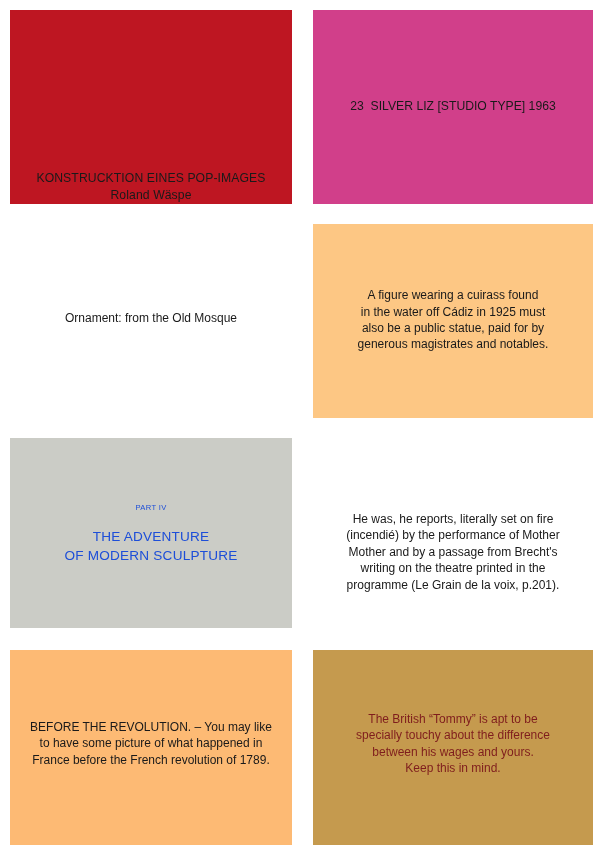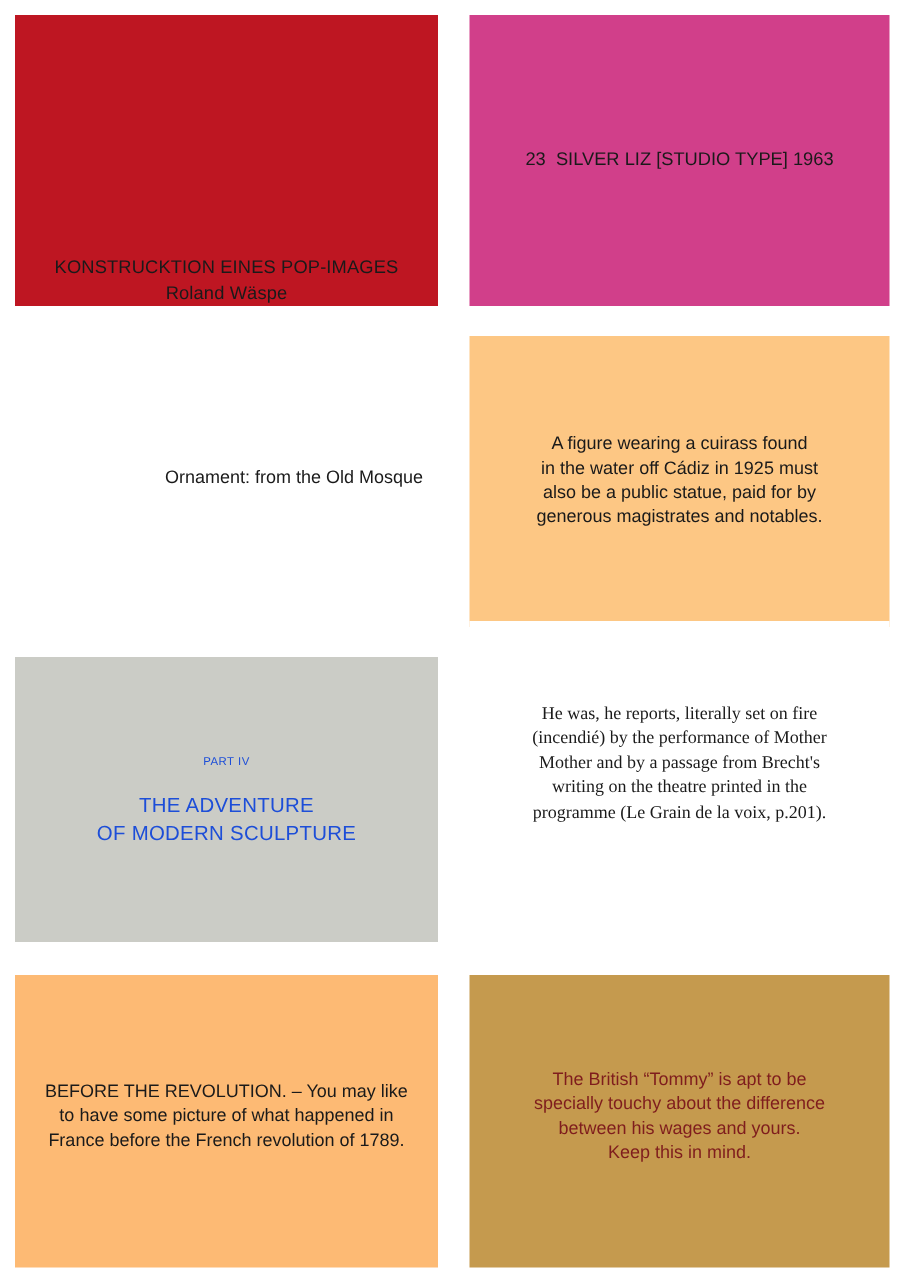--- a/index.html
+++ b/index.html
@@ -36,22 +36,22 @@
 
   
   .col-left  { left: 10px;  width: 282px; }
   .col-right { left: 313px; width: 280px; }
 
   .row-1 { top: 10px;  height: 194px; }
   .row-2 { top: 224px; height: 194px; }
   .row-3 { top: 438px; height: 190px; }
   .row-4 { top: 650px; height: 195px; }
 
-  .row-2.col-left  { top: 218px; height: 200px; text-align: right; }
-  .row-3.col-right { top: 414px; height: 196px; font-family: Liberation Serif, serif; }
+  .row-2.col-left  { top: 218px; height: 200px; }
+  .row-3.col-right { top: 458px; height: 196px; }
 
   .card-body {
     width: 100%;
     padding: 0 10px;
     box-sizing: border-box;
   }
 
   .line {
     display: block;
     white-space: pre;

